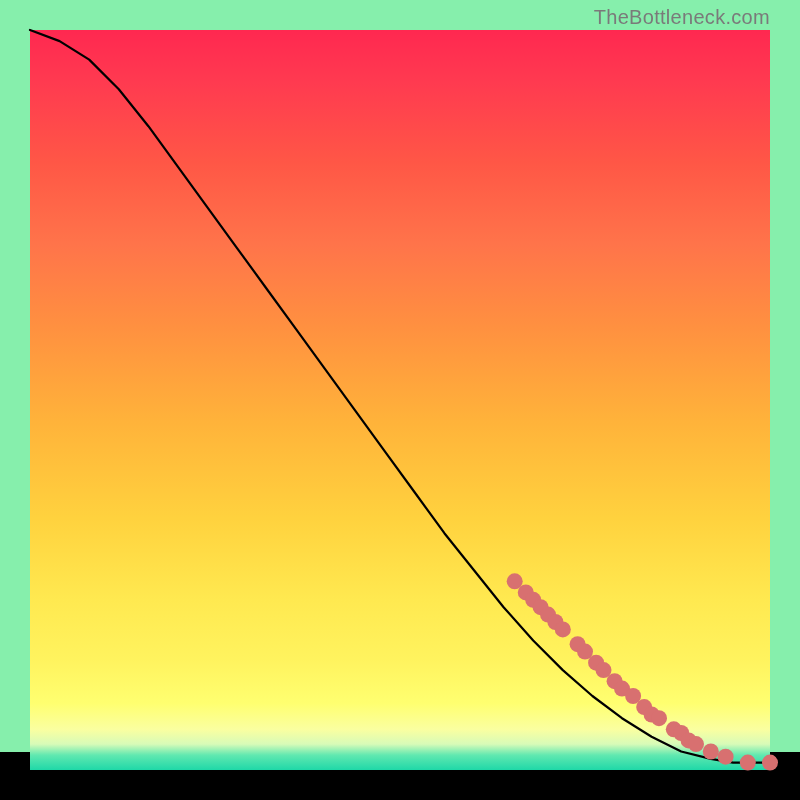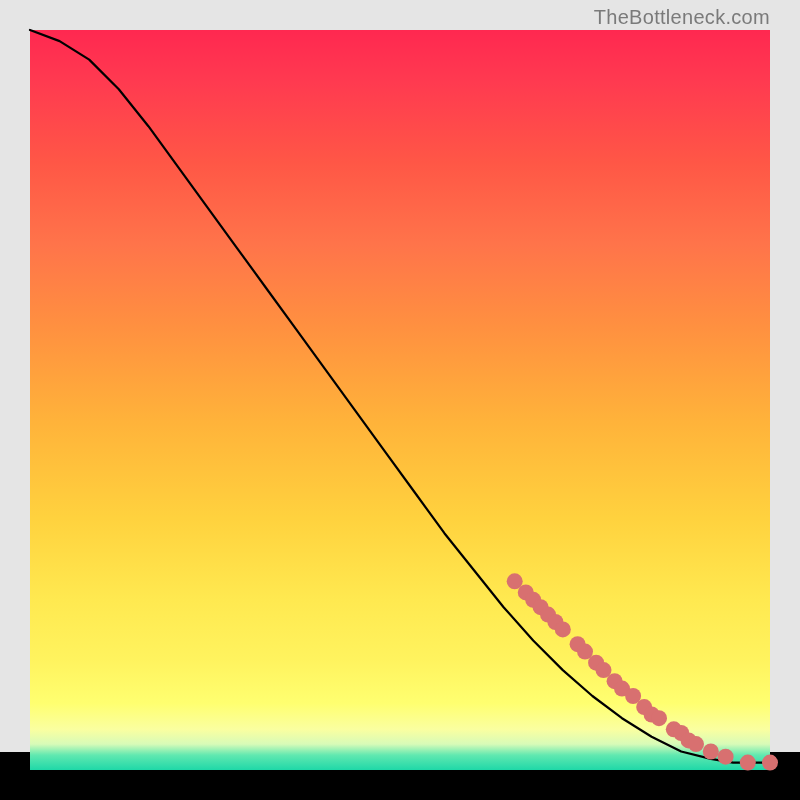--- a/index.html
+++ b/index.html
@@ -10,21 +10,21 @@
     background: #000;
     overflow: hidden;
     font-family: Arial, Helvetica, sans-serif;
   }
   .frame {
     position: absolute;
     left: 0;
     top: 0;
     width: 800px;
     height: 752px;
-    background: #e5e5e5;
+    background: #86efac;
   }
   .plot {
     position: absolute;
     left: 30px;
     top: 30px;
     width: 740px;
     height: 740px;
     
     background: linear-gradient(
       to bottom,

